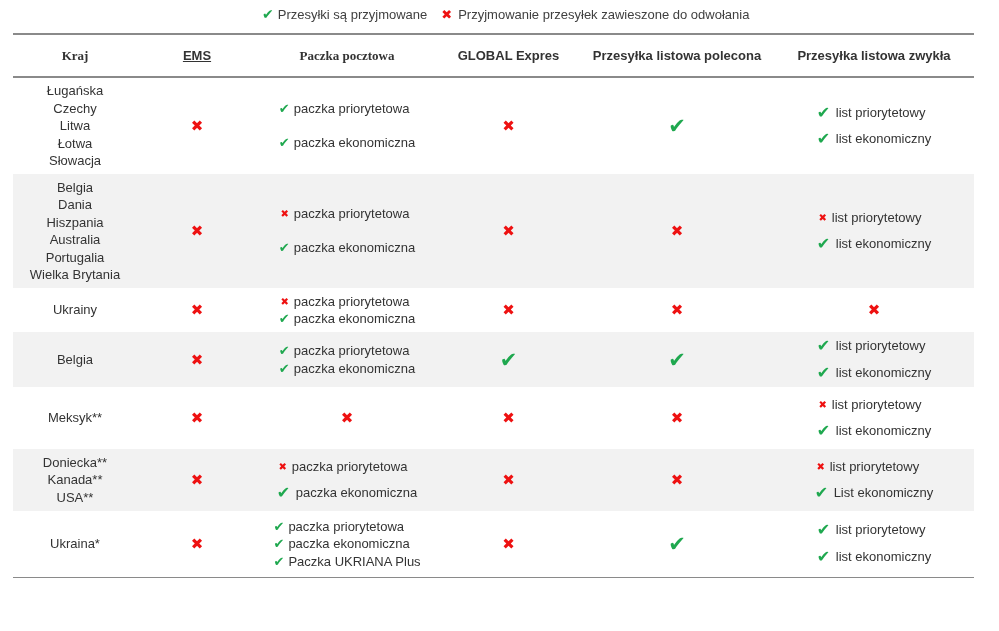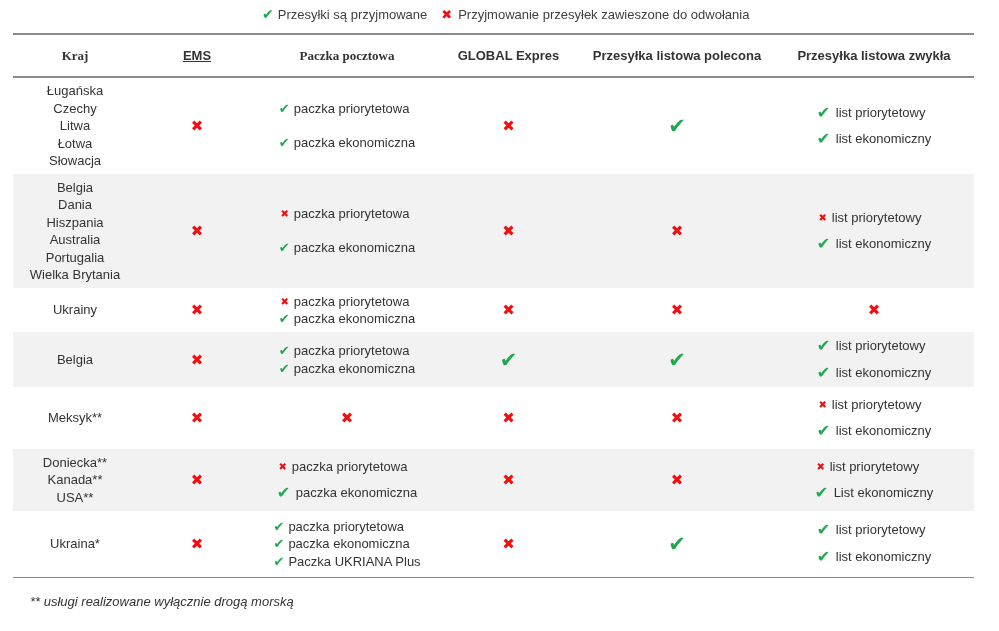--- a/index.html
+++ b/index.html
@@ -308,14 +308,13 @@
               <span class="check">✔</span>
               <span>list ekonomiczny</span>
             </div>
         </div>
       </td>
     </tr>
   </tbody>
 </table>
 
 <div class="footnotes">
-  <div>** usługi realizowane wyłącznie drogą morską</div>
 </div>
 
 </body></html>

